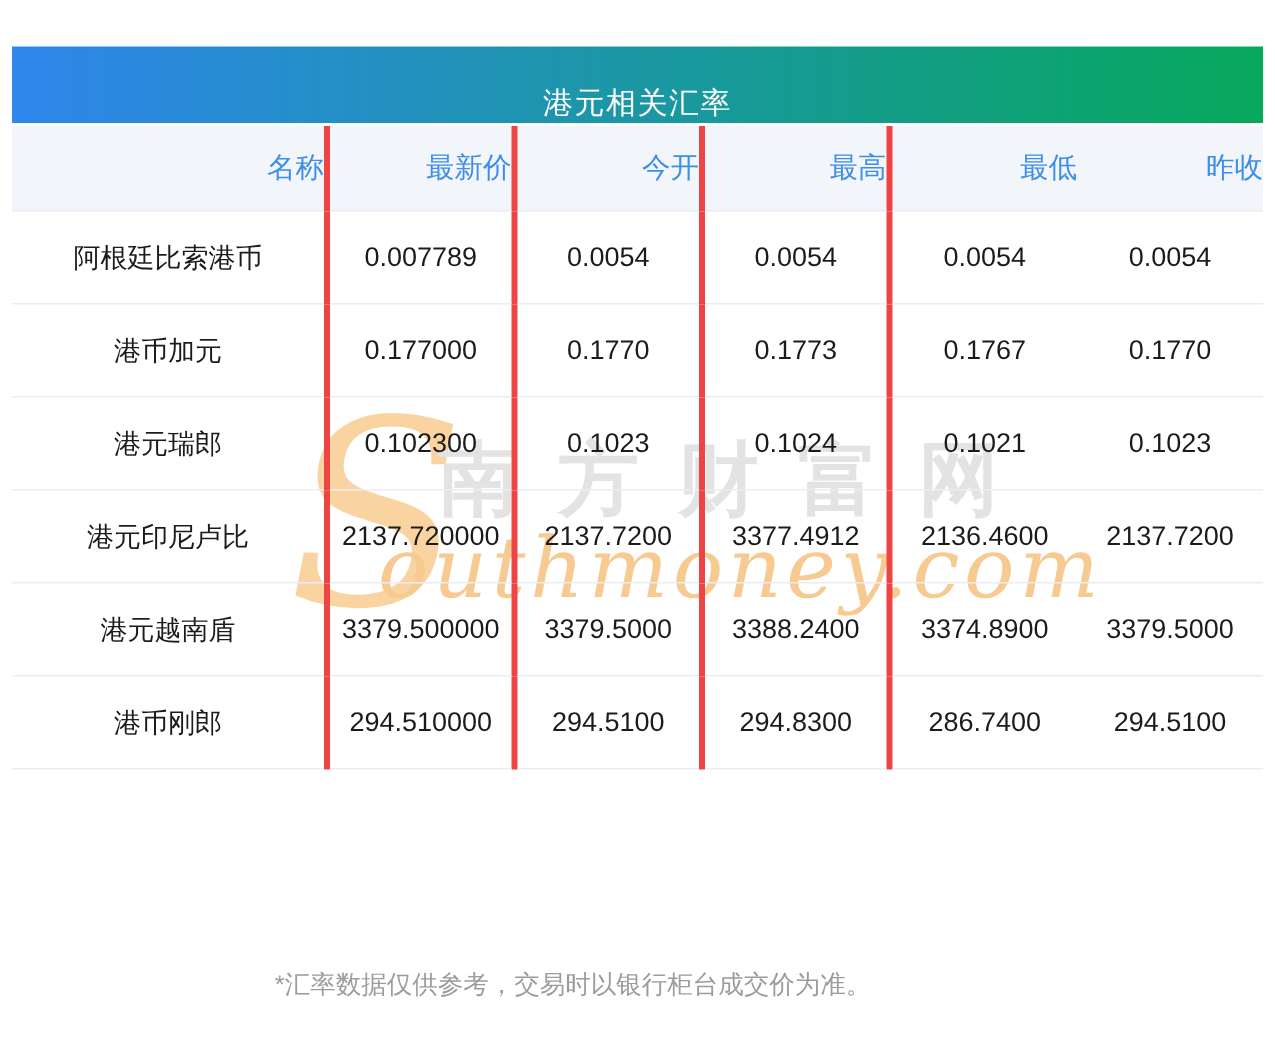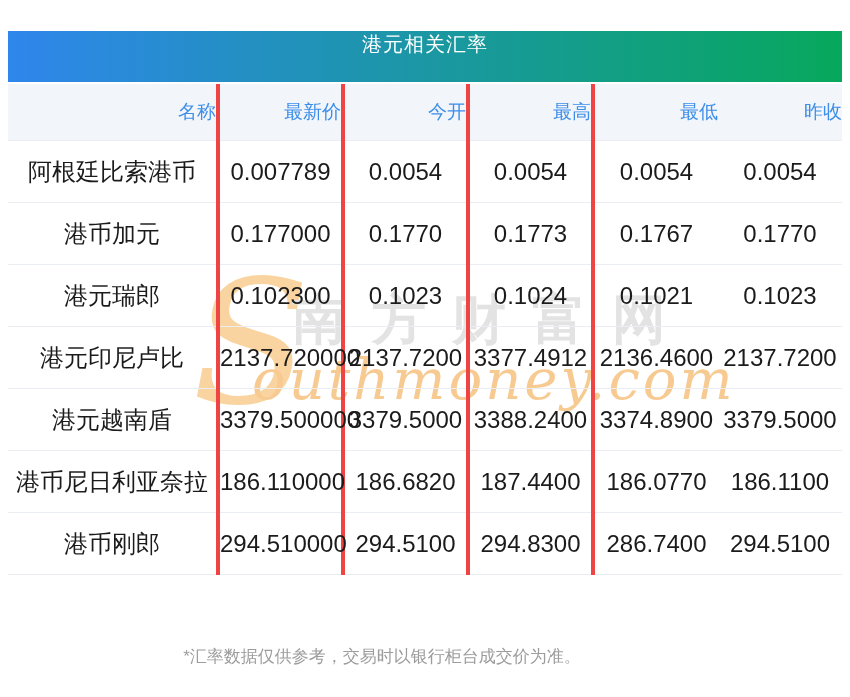--- a/index.html
+++ b/index.html
@@ -20,21 +20,21 @@
   .panel {
     position: absolute;
     left: 8px;
     top: 31px;
     width: 834px;
   }
   .title-bar {
     height: 51px;
     background: linear-gradient(90deg, #2F86EC 0%, #07A85C 100%);
     display: flex;
-    align-items: flex-start;
+    align-items: flex-end;
     justify-content: center;
   }
   .title-bar .title-text {
     color: #ffffff;
     font-size: 20px;
     letter-spacing: 1px;
   }
   table.rates {
     position: relative;
     z-index: 3;
@@ -50,21 +50,21 @@
     color: #3E8EE9;
     font-size: 19px;
     font-weight: normal;
     text-align: right;
     padding: 0;
   }
   table.rates td {
     height: 61px;
     background: transparent;
     color: #1b1b1b;
-    font-size: 24px;
+    font-size: 18px;
     text-align: center;
     padding: 0;
     white-space: nowrap;
     border-top: 1px solid #EAEEF3;
   }
   table.rates th.v-div,
   table.rates td.v-div {
     border-left: 4px solid #ef4444;
   }
   
@@ -191,28 +191,20 @@
         </tr>
         <tr>
           <td>港元越南盾</td>
           <td class="v-div">3379.500000</td>
           <td class="v-div">3379.5000</td>
           <td class="v-div">3388.2400</td>
           <td class="v-div">3374.8900</td>
           <td>3379.5000</td>
         </tr>
         <tr>
-          <td>港币尼日利亚奈拉</td>
-          <td class="v-div">186.110000</td>
-          <td class="v-div">186.6820</td>
-          <td class="v-div">187.4400</td>
-          <td class="v-div">186.0770</td>
-          <td>186.1100</td>
-        </tr>
-        <tr>
           <td>港币刚郎</td>
           <td class="v-div">294.510000</td>
           <td class="v-div">294.5100</td>
           <td class="v-div">294.8300</td>
           <td class="v-div">286.7400</td>
           <td>294.5100</td>
         </tr>
       </tbody>
     </table>
   </div>

